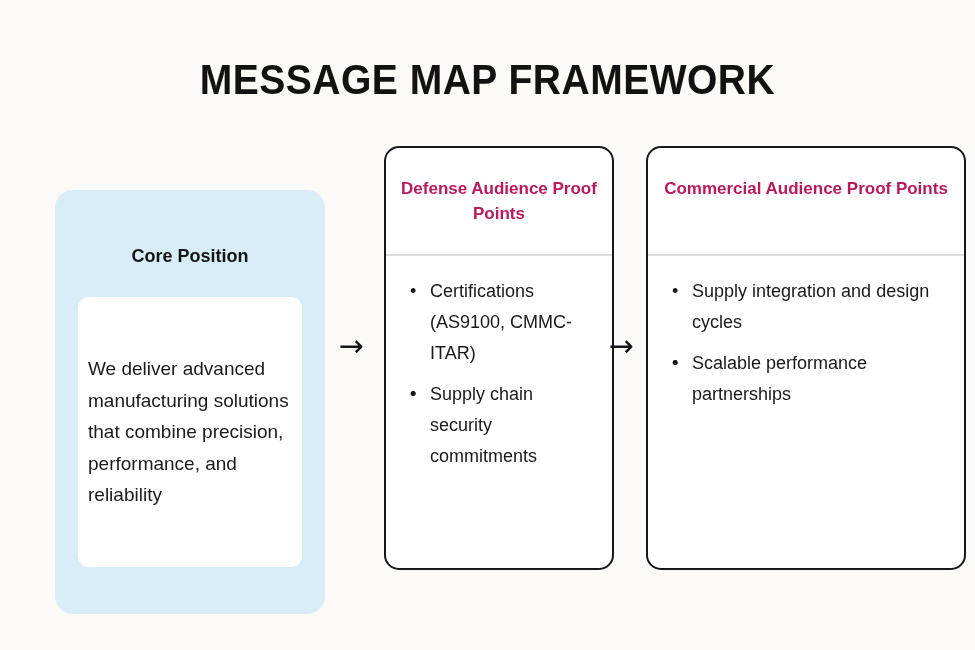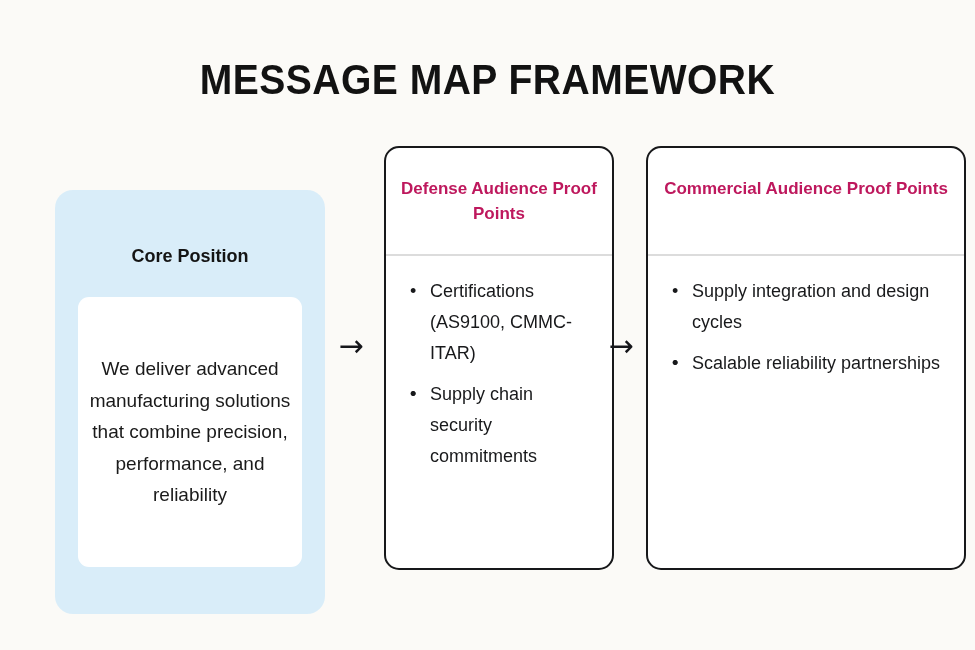--- a/index.html
+++ b/index.html
@@ -66,21 +66,20 @@
     height: 270px;
     background: #ffffff;
     border-radius: 11px;
     box-sizing: border-box;
     display: flex;
     align-items: center;
     justify-content: center;
     padding: 6px 10px;
   }
   .core-statement {
-    text-align: center;
     font-size: 19px;
     line-height: 31.5px;
     color: #1a1a1a;
     font-weight: 400;
   }
 
   
   .proof-card {
     position: absolute;
     top: 146px;
@@ -203,18 +202,18 @@
     <ul class="proof-list">
       <li class="proof-item">
         <span class="bullet">•</span>
         <span>Supply integration and design cycles</span>
       </li>
       <li class="proof-item">
         <span class="bullet">•</span>
       </li>
       <li class="proof-item">
         <span class="bullet">•</span>
-        <span>Scalable reliability partnerships</span>
+        <span>Scalable performance partnerships</span>
       </li>
     </ul>
   </div>
 
 </div>
 
 </body></html>

